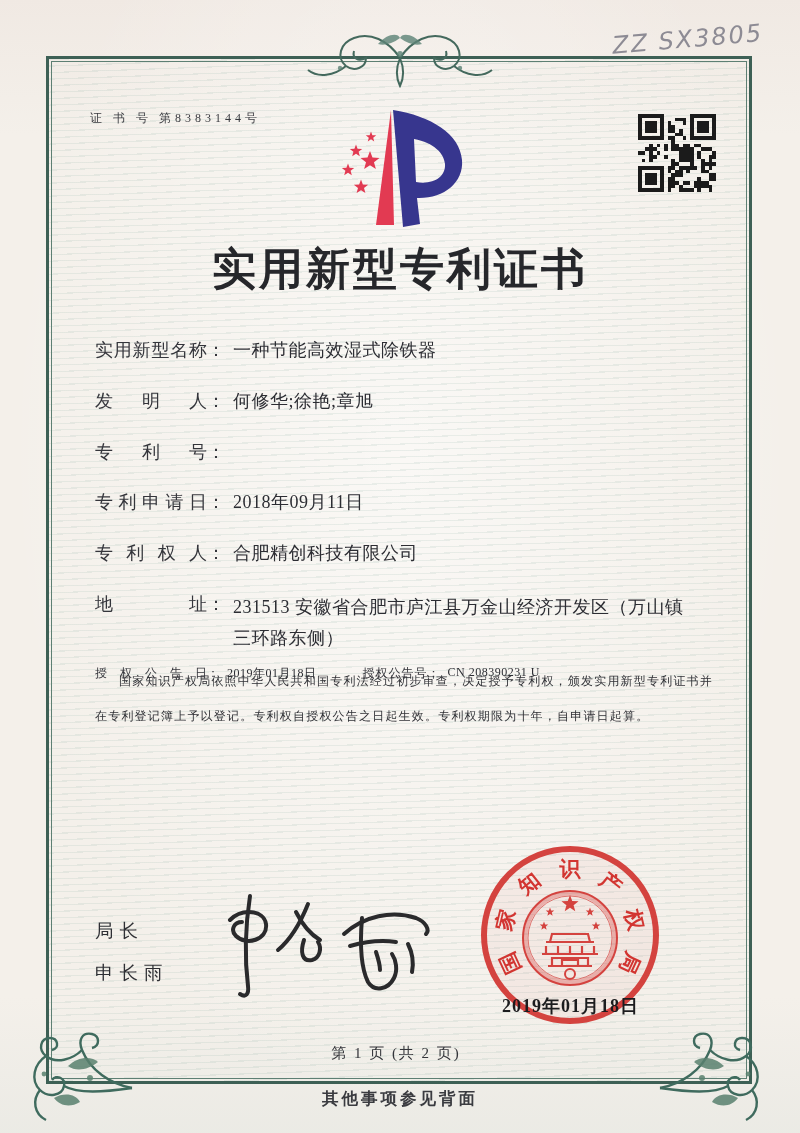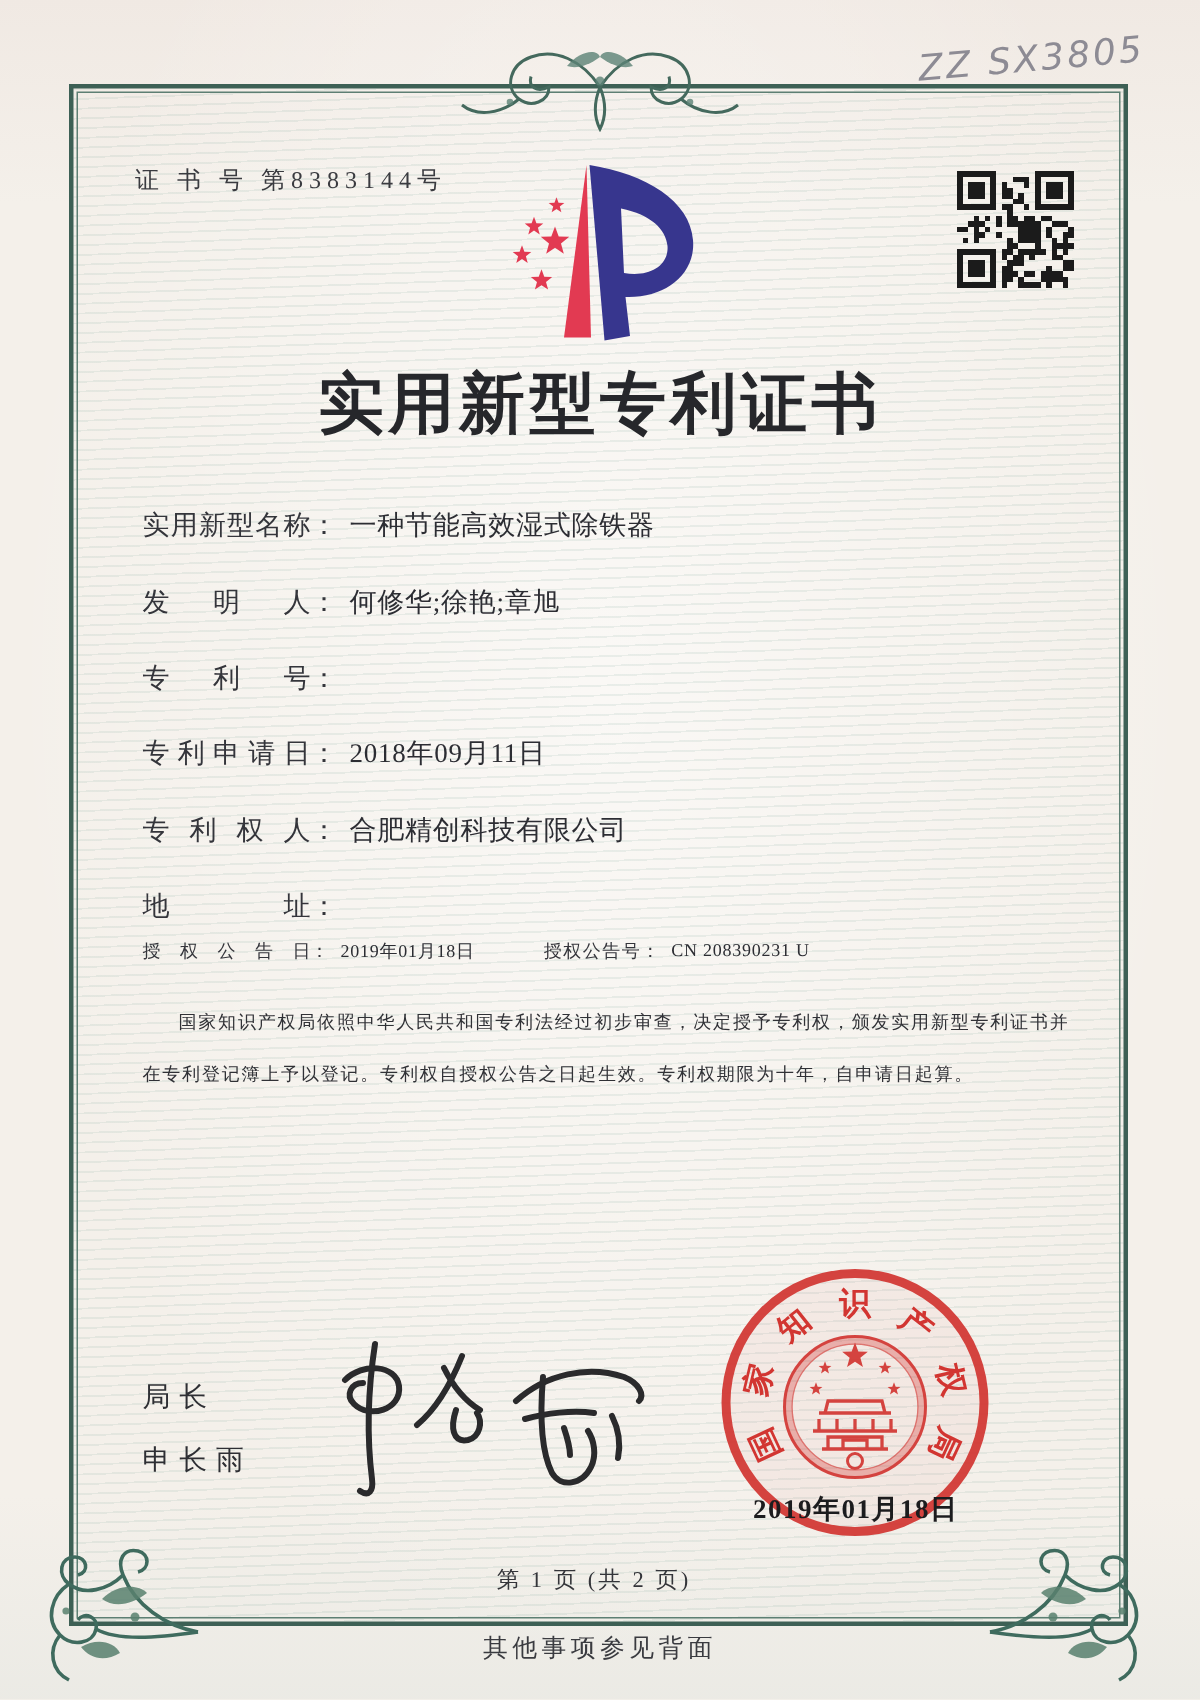--- a/index.html
+++ b/index.html
@@ -27,21 +27,21 @@
     border:3px solid #3d6055;
     background:
       repeating-linear-gradient(178deg, rgba(127,168,155,.14) 0 1.2px, rgba(0,0,0,0) 1.2px 6.5px);
   }
   .frame::after{
     content:"";position:absolute;inset:2px;border:1px solid #5d7f73;pointer-events:none;
   }
   .ornament{position:absolute;}
   .cert-no{
     position:absolute;left:90px;top:110px;
-    font-size:16px;letter-spacing:4px;color:#3a3b40;
+    font-size:12px;letter-spacing:4px;color:#3a3b40;
   }
   .logo{position:absolute;left:330px;top:106px;}
   .qr{position:absolute;left:638px;top:114px;width:78px;height:78px;}
   .title{
     position:absolute;left:0;top:240px;width:800px;text-align:center;
     font-size:44px;font-weight:700;letter-spacing:3px;color:#26272b;margin:0;
   }
   
   .fields{position:absolute;left:95px;top:338px;width:615px;}
   .frow{display:flex;align-items:flex-start;margin-bottom:26.5px;font-size:18px;line-height:1.35;}
@@ -72,21 +72,21 @@
   .seal-date{
     position:absolute;left:488px;top:994px;width:165px;text-align:center;
     font-size:18px;font-weight:700;color:#1c1c1e;letter-spacing:1px;
   }
   .page-info{
     position:absolute;left:46px;top:1044px;width:700px;text-align:center;
     font-size:15px;color:#34353a;letter-spacing:2px;
   }
   .back-note{
     position:absolute;left:0;top:1088px;width:800px;text-align:center;
-    font-size:16.5px;color:#3a3b40;letter-spacing:3px;
+    font-size:16.5px;color:#3a3b40;letter-spacing:3px;font-weight:bold;
   }
 </style>
 </head>
 <body>
 
 <div class="paper-tint"></div>
 
 <div class="annotation">ZZ SX3805</div>
 
 <div class="frame"></div>
@@ -404,20 +404,21 @@
     <span class="fvalue">2018年09月11日</span>
   </div>
   <div class="frow">
     <span class="flabel">专利权人</span>
       <span class="colon">：</span>
     <span class="fvalue">合肥精创科技有限公司</span>
   </div>
   <div class="frow addr">
     <span class="flabel">地址</span>
       <span class="colon">：</span>
+    <span class="fvalue">231513 安徽省合肥市庐江县万金山经济开发区（万山镇三环路东侧）</span>
   </div>
   <div class="grant-row">
     <div class="grant-pair">
       <span class="flabel">授权公告日</span>
         <span class="colon">：</span>
       <span class="fvalue">2019年01月18日</span>
     </div>
     <div class="grant-pair second">
       <span style="letter-spacing:1px;color:#34353b;">授权公告号</span>
         <span class="colon">：</span>

